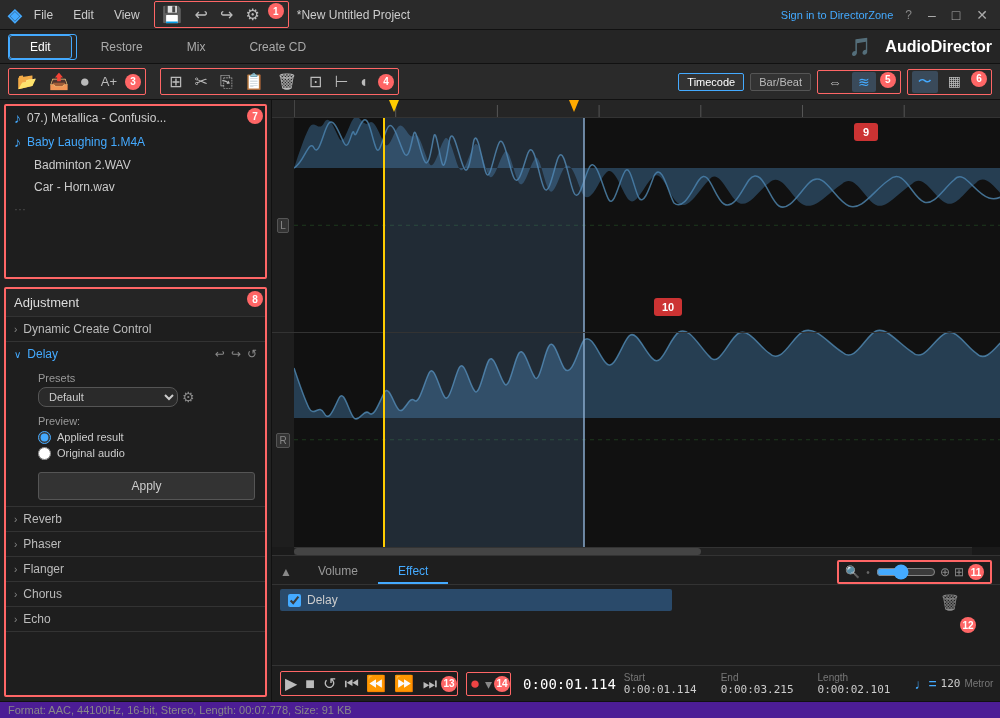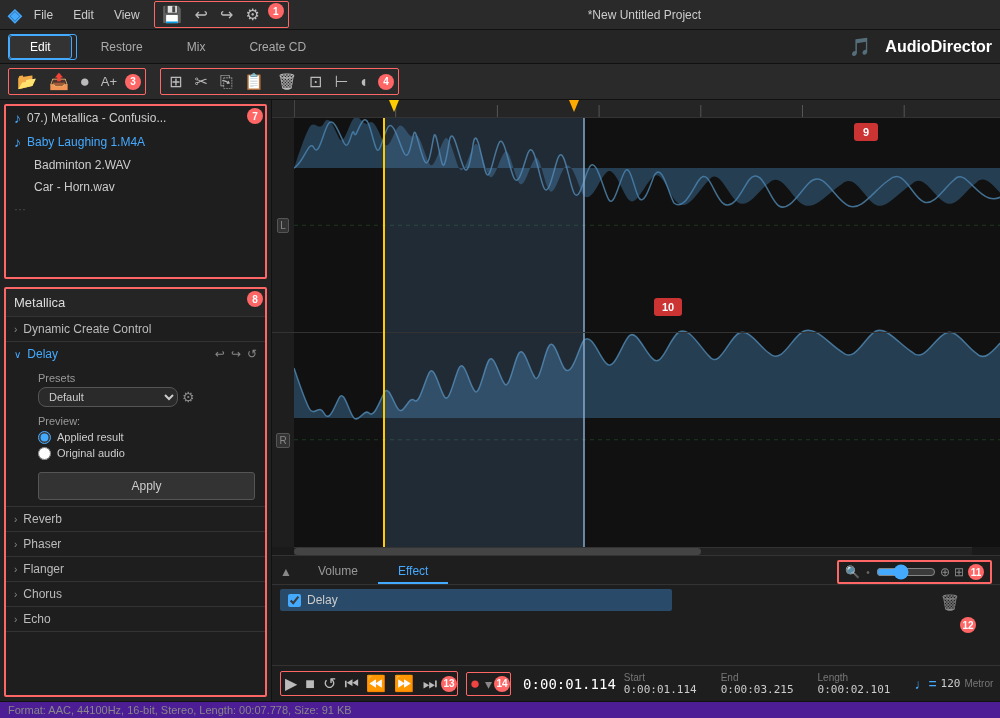--- a/index.html
+++ b/index.html
@@ -31,21 +31,21 @@
       margin-right: 10px;
     }
     .menu-item {
       color: #ccc;
       cursor: pointer;
       font-size: 12px;
       padding: 2px 4px;
     }
     .title-center {
       flex: 1;
-      text-align: center;
+      text-align: left;
       color: #ccc;
       font-size: 12px;
     }
     .title-right {
       display: flex;
       align-items: center;
       gap: 12px;
     }
     .sign-in-link { color: #4af; cursor: pointer; font-size: 11px; }
     .win-controls { display: flex; gap: 8px; }
@@ -418,20 +418,29 @@
     <span class="menu-item">View</span>
   </div>
   <div class="toolbar-numbered" style="margin-right:8px;">
     <span class="toolbar-icon">💾</span>
     <span class="toolbar-icon">↩</span>
     <span class="toolbar-icon">↪</span>
     <span class="toolbar-icon">⚙</span>
     <span class="number-badge">1</span>
   </div>
   <div class="title-center">*New Untitled Project</div>
+  <div class="title-right">
+    <span class="sign-in-link">Sign in to DirectorZone</span>
+    <span style="color:#888;cursor:pointer;">?</span>
+    <div class="win-controls">
+      <span class="win-btn">–</span>
+      <span class="win-btn">□</span>
+      <span class="win-btn close">✕</span>
+    </div>
+  </div>
 </div>
 
 <div class="tab-bar">
   <div style="border:1px solid #4af;border-radius:3px;display:flex;margin-right:4px;">
     <button class="tab-btn active">Edit</button>
   </div>
   <button class="tab-btn inactive">Restore</button>
   <button class="tab-btn inactive">Mix</button>
   <button class="tab-btn inactive">Create CD</button>
   <div class="tab-right">
@@ -452,20 +461,34 @@
     <span class="toolbar-icon">⊞</span>
     <span class="toolbar-icon">✂</span>
     <span class="toolbar-icon">⎘</span>
     <span class="toolbar-icon">📋</span>
     <span class="toolbar-icon">🗑</span>
     <span class="toolbar-icon">⊡</span>
     <span class="toolbar-icon">⊢</span>
     <span class="toolbar-icon">◐</span>
     <span class="number-badge">4</span>
   </div>
+  <div class="toolbar-right">
+    <button class="time-mode-btn active">Timecode</button>
+    <button class="time-mode-btn">Bar/Beat</button>
+    <div style="border:1px solid #f66;border-radius:2px;display:flex;gap:4px;padding:1px 4px;">
+      <span class="view-btn">⇔</span>
+      <span class="view-btn active">≋</span>
+      <span class="number-badge">5</span>
+    </div>
+    <div style="border:1px solid #f66;border-radius:2px;display:flex;gap:4px;padding:1px 4px;">
+      <span class="view-btn active">〜</span>
+      <span class="view-btn">▦</span>
+      <span class="number-badge">6</span>
+    </div>
+  </div>
 </div>
 
 <div class="main-content">
 
   <div class="left-panel">
 
     <div class="file-list red-outline">
       <div style="position:relative;">
         <span class="number-badge" style="position:absolute;right:2px;top:2px;">7</span>
       </div>
@@ -483,21 +506,21 @@
       <div class="file-item">
         <span style="margin-left:20px;">Car - Horn.wav</span>
       </div>
       <div class="file-list-dots">···</div>
     </div>
 
     <div class="adjustment-panel red-outline">
       <div style="position:relative;">
         <span class="number-badge" style="position:absolute;right:2px;top:2px;">8</span>
       </div>
-      <div class="adj-header">Metallica</div>
+      <div class="adj-header">Adjustment</div>
 
       <div class="adj-section">
         <div class="adj-section-header">
           <span class="arrow">›</span>
           <span>Dynamic Create Control</span>
         </div>
       </div>
 
       <div class="adj-section">
         <div class="adj-section-header open">

